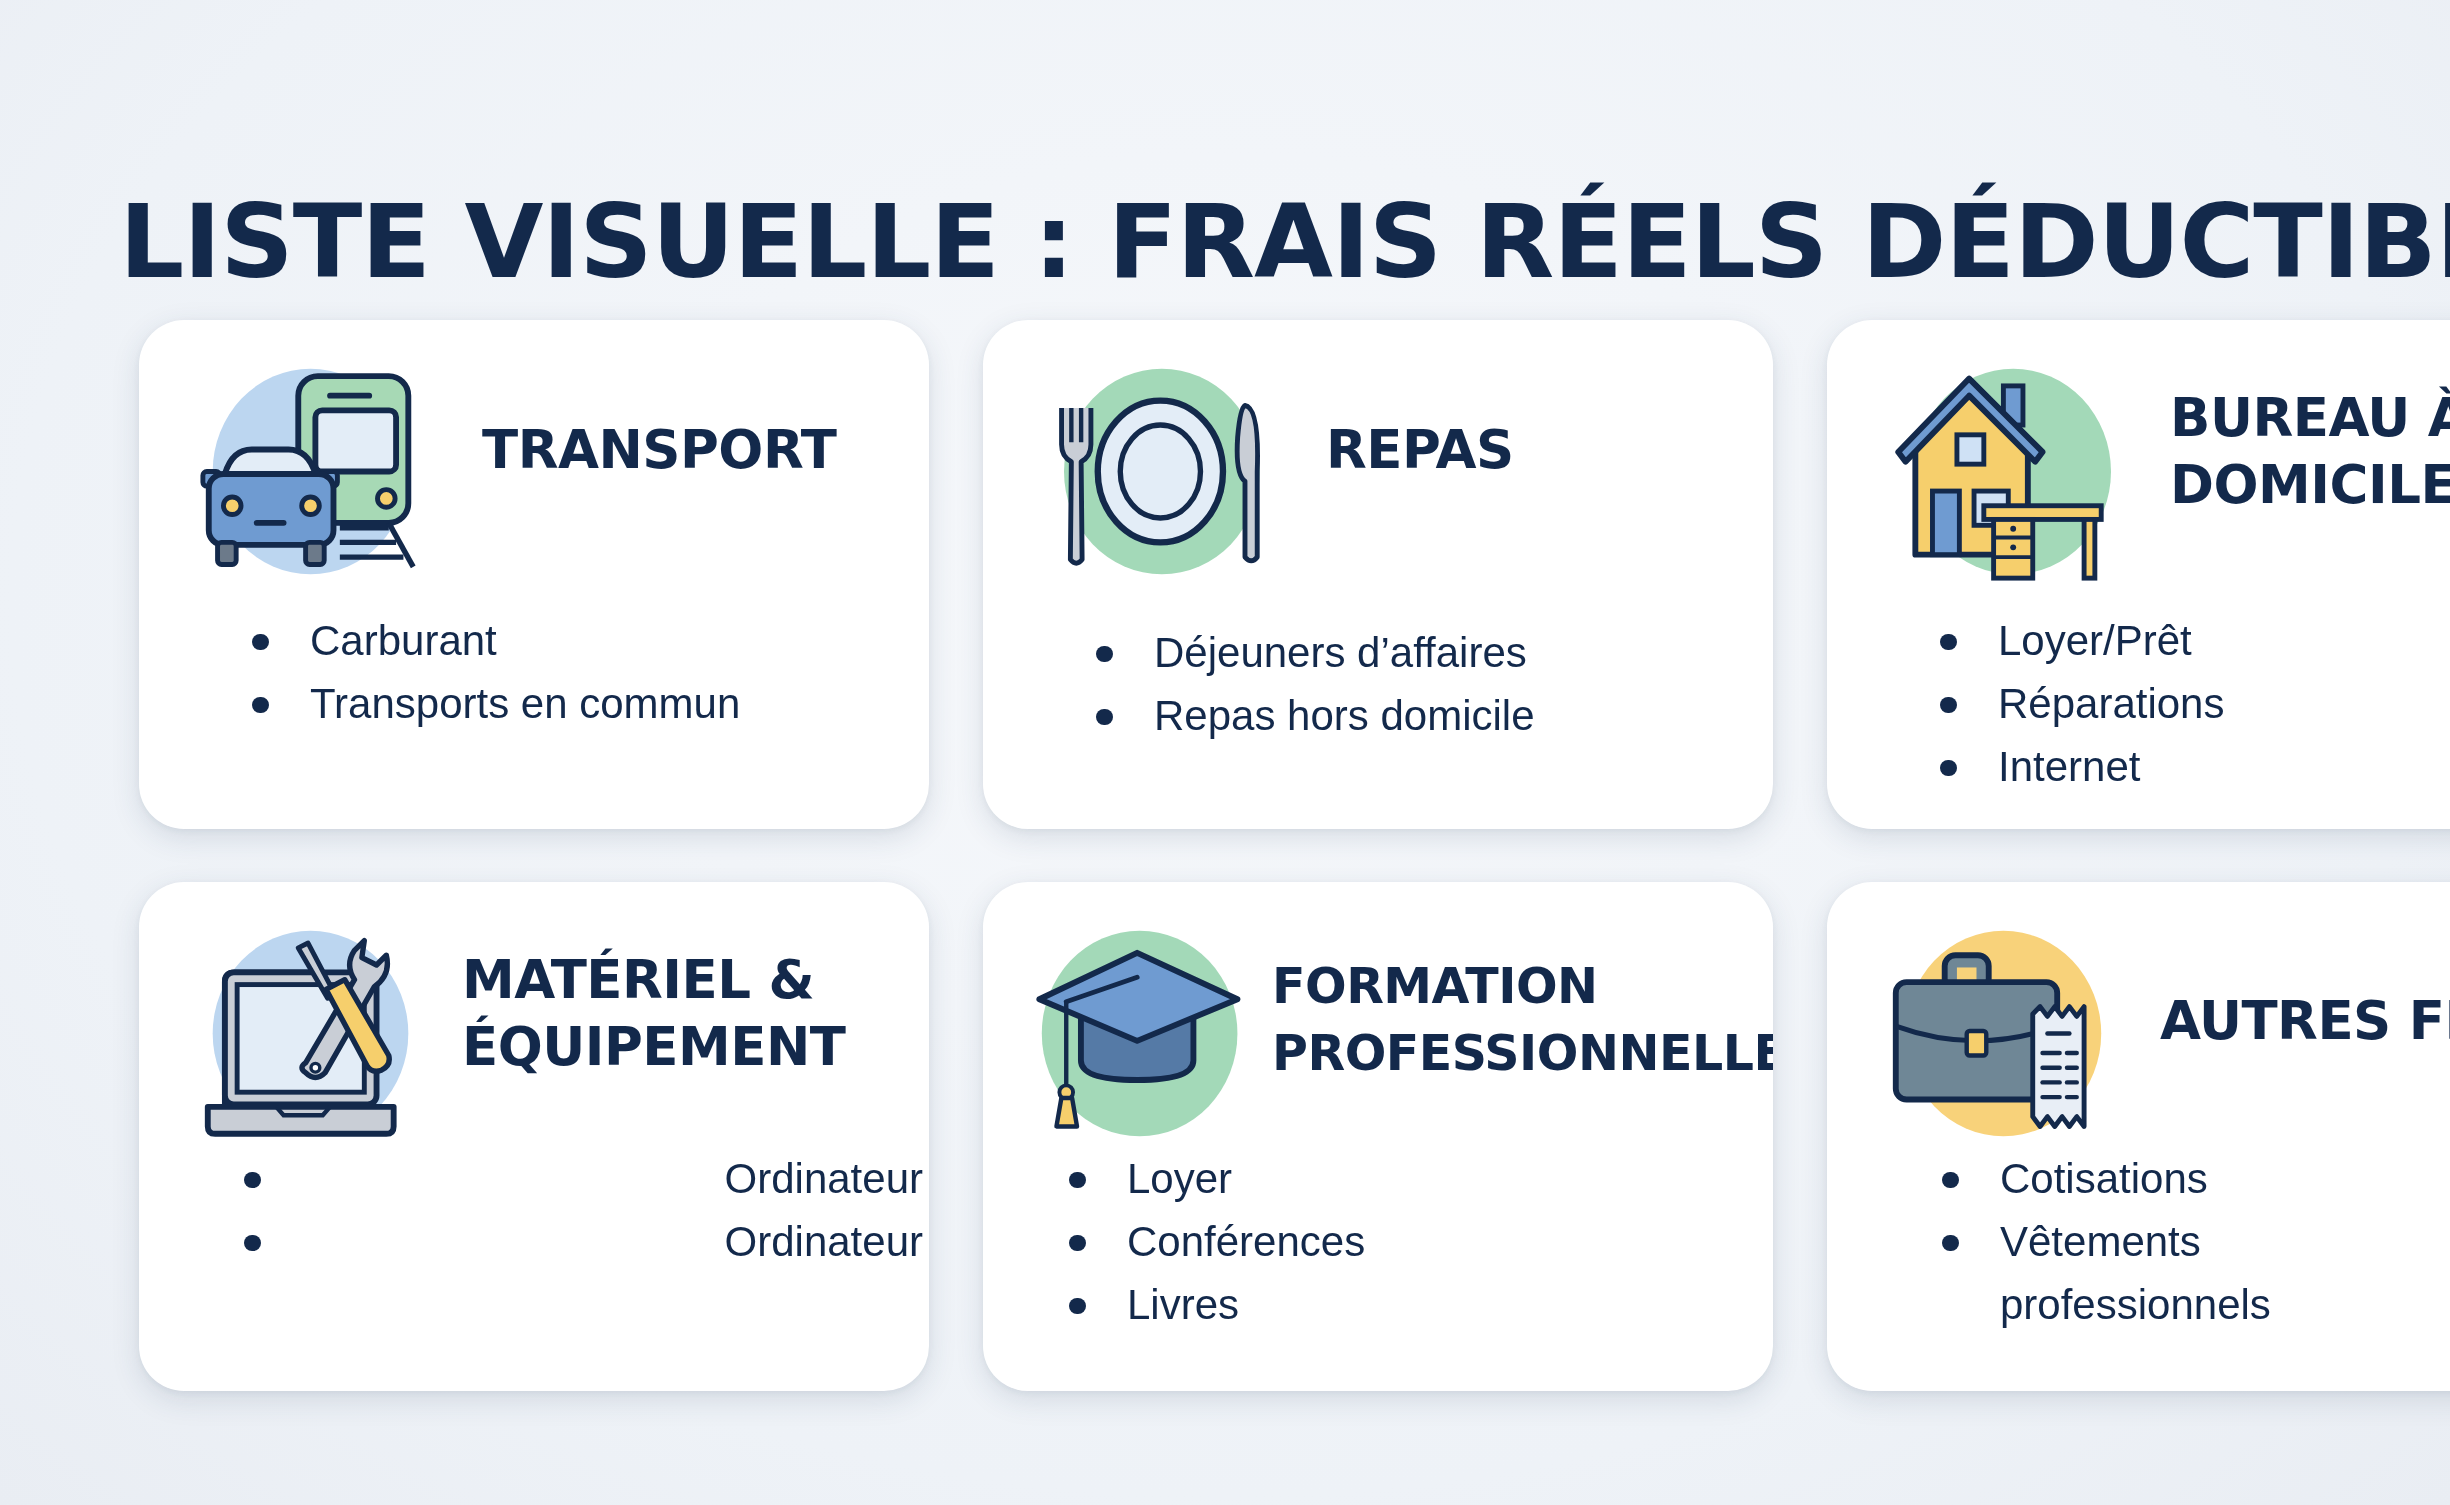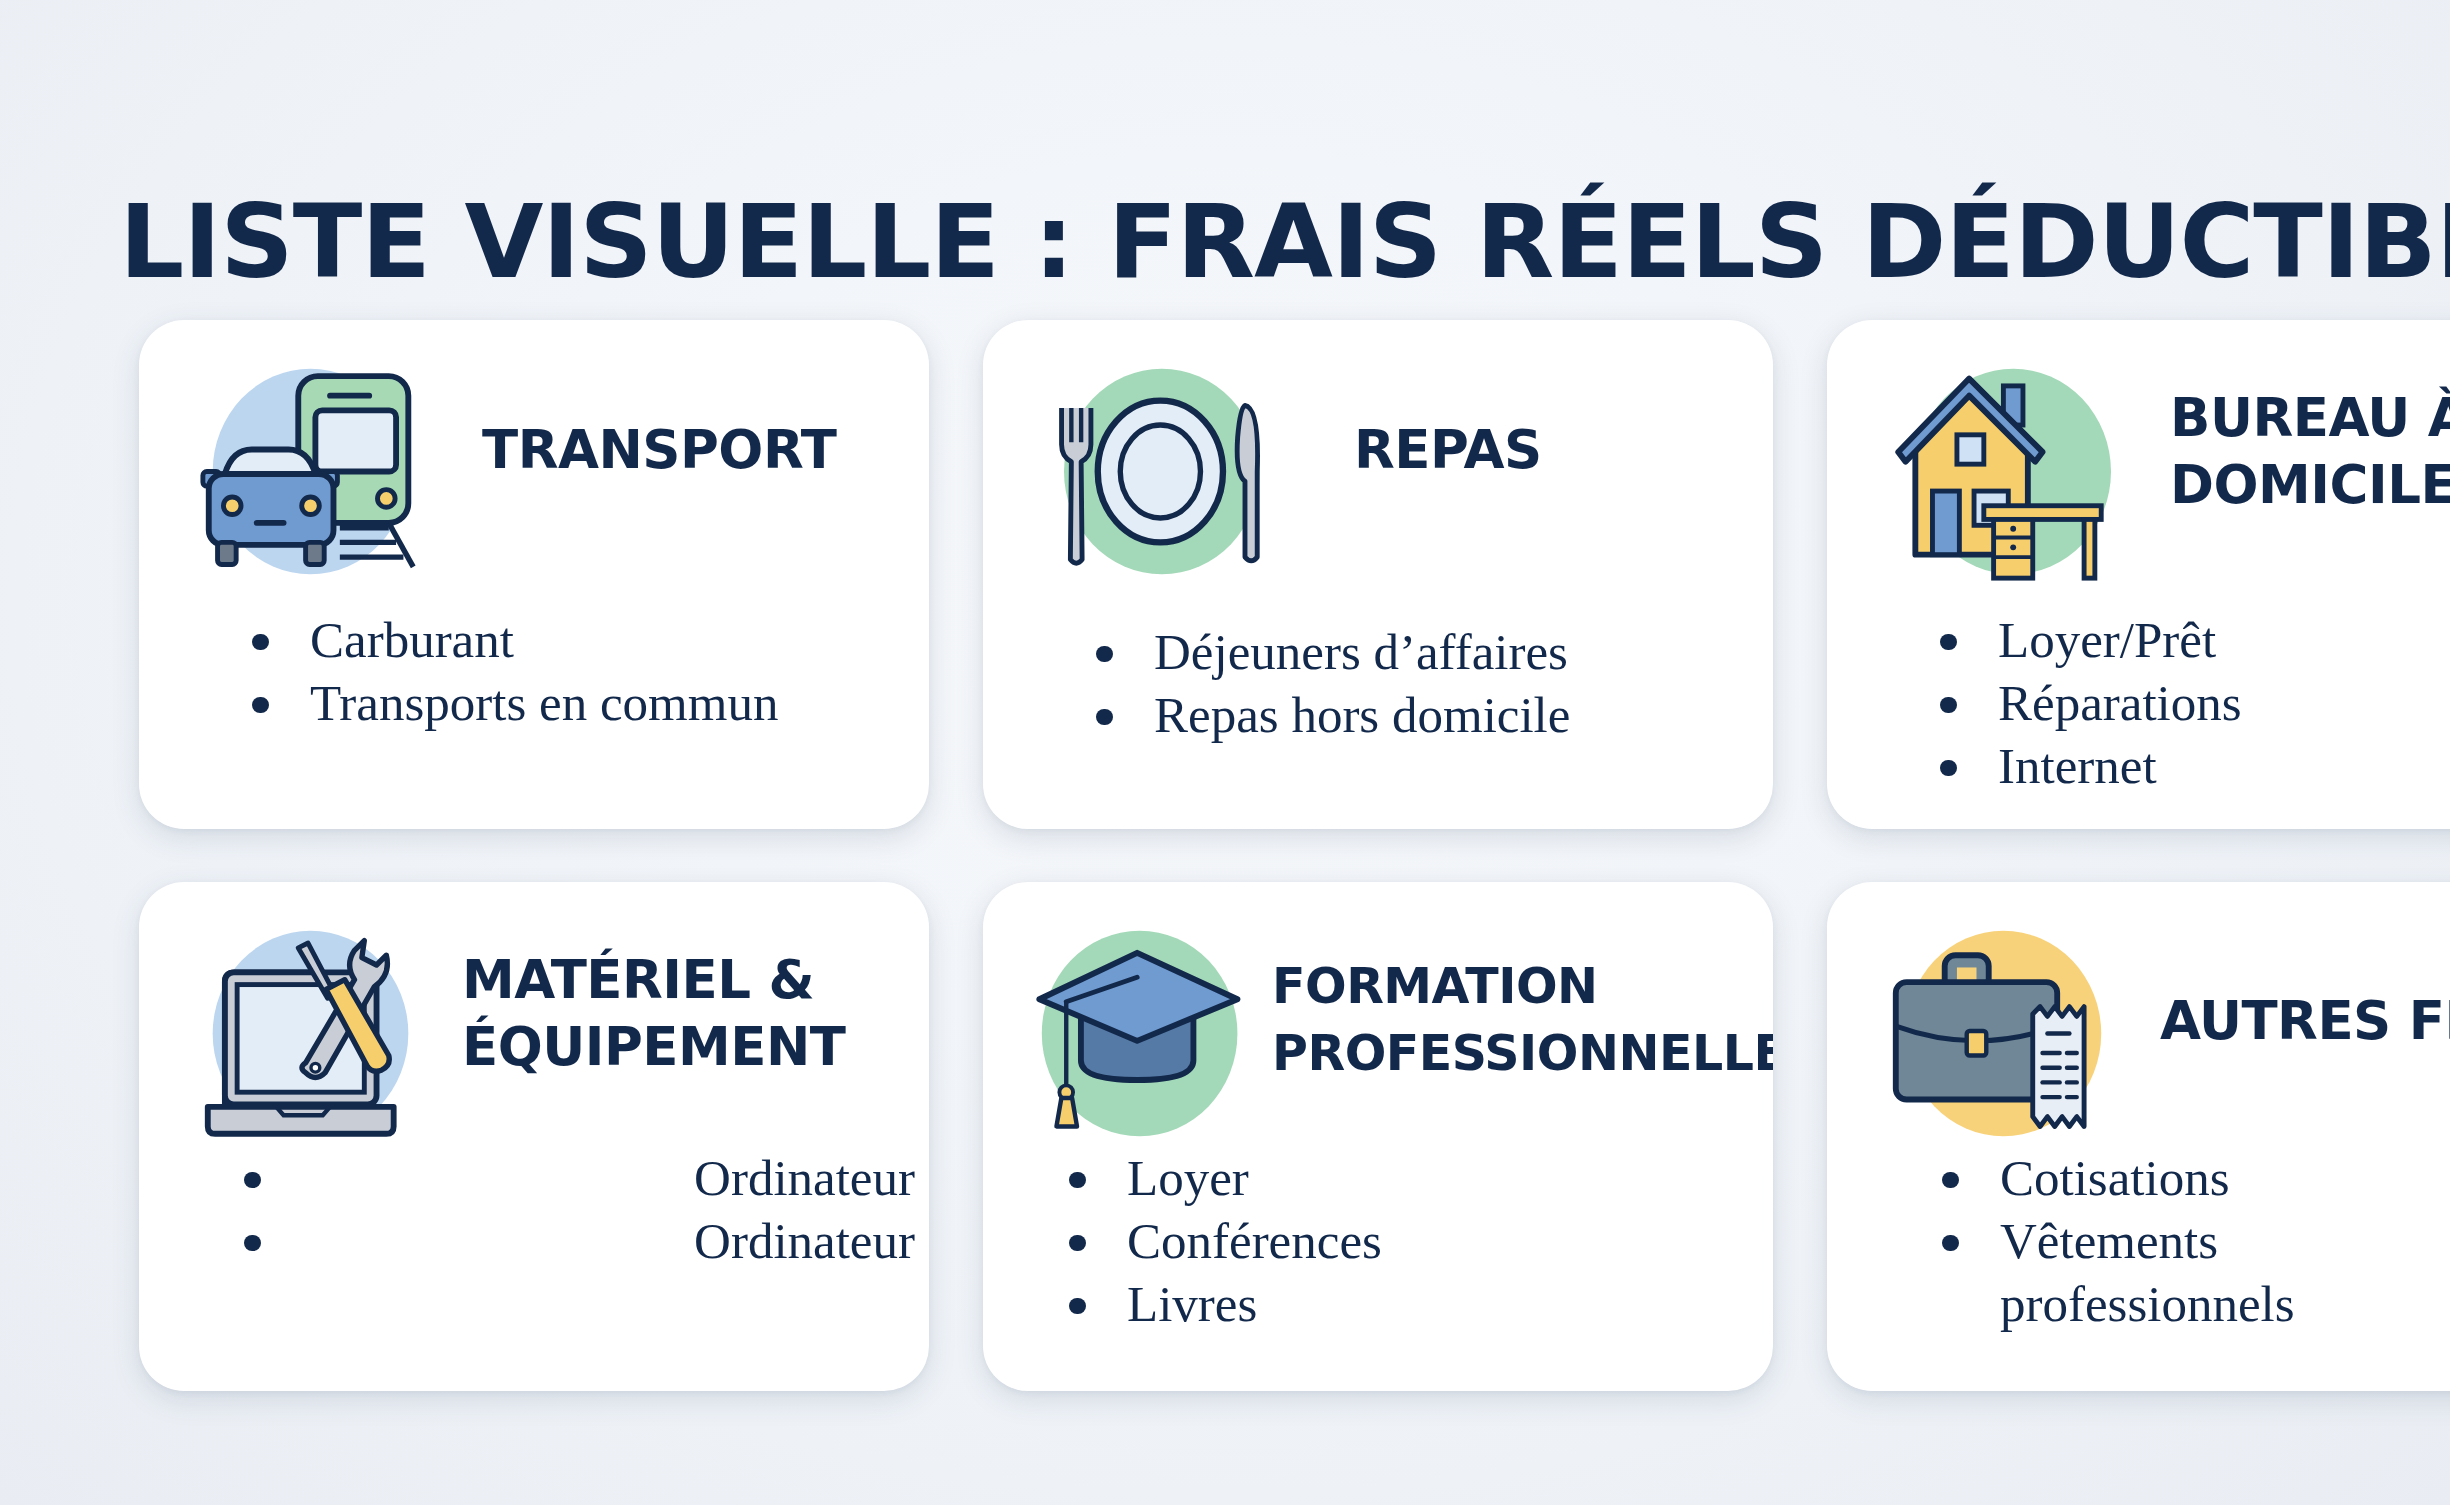--- a/index.html
+++ b/index.html
@@ -38,29 +38,29 @@
   }
   .icon-wrap svg { width:100%; height:100%; display:block; }
   .card-title {
     position:absolute; left:343px; top:96px; right:29px;
     font-family: "DejaVu Sans", "Liberation Sans", sans-serif;
     font-weight:bold; font-size:53px; line-height:67px;
     color:#13294b; letter-spacing:-0.5px;
     white-space:pre-line;
   }
   .card-title.two { top:64px; }
-  .card.c2 .card-title { left:343px;margin-left:28px; }
+  .card.c2 .card-title { left:343px; }
   .card.c5 .card-title { left:289px; top:71px; font-size:49px; }
   .card.c4 .card-title { left:323px; }
   .card.c6 .card-title { left:333px; top:105px; }
   .items {
-    position:absolute; left:113px; top:289px; right:14px;
+    position:absolute; left:113px; top:289px; right:6px;
     list-style:none; margin:0; padding:0;
-    font-family: Liberation Serif, serif;
-    font-size:51px; line-height:63px;
+    font-family: Liberation Sans, sans-serif;
+    font-size:42px; line-height:63px;
     color:#13294b;
     font-stretch:condensed;
   }
   .items li { position:relative; padding-left:58px; }
   .items li .bullet {
     position:absolute; left:0; top:24.5px;
     width:16.7px; height:16.7px; border-radius:50%;
     background:#13294b;
   }
   .c2 .items { top:301px; }

